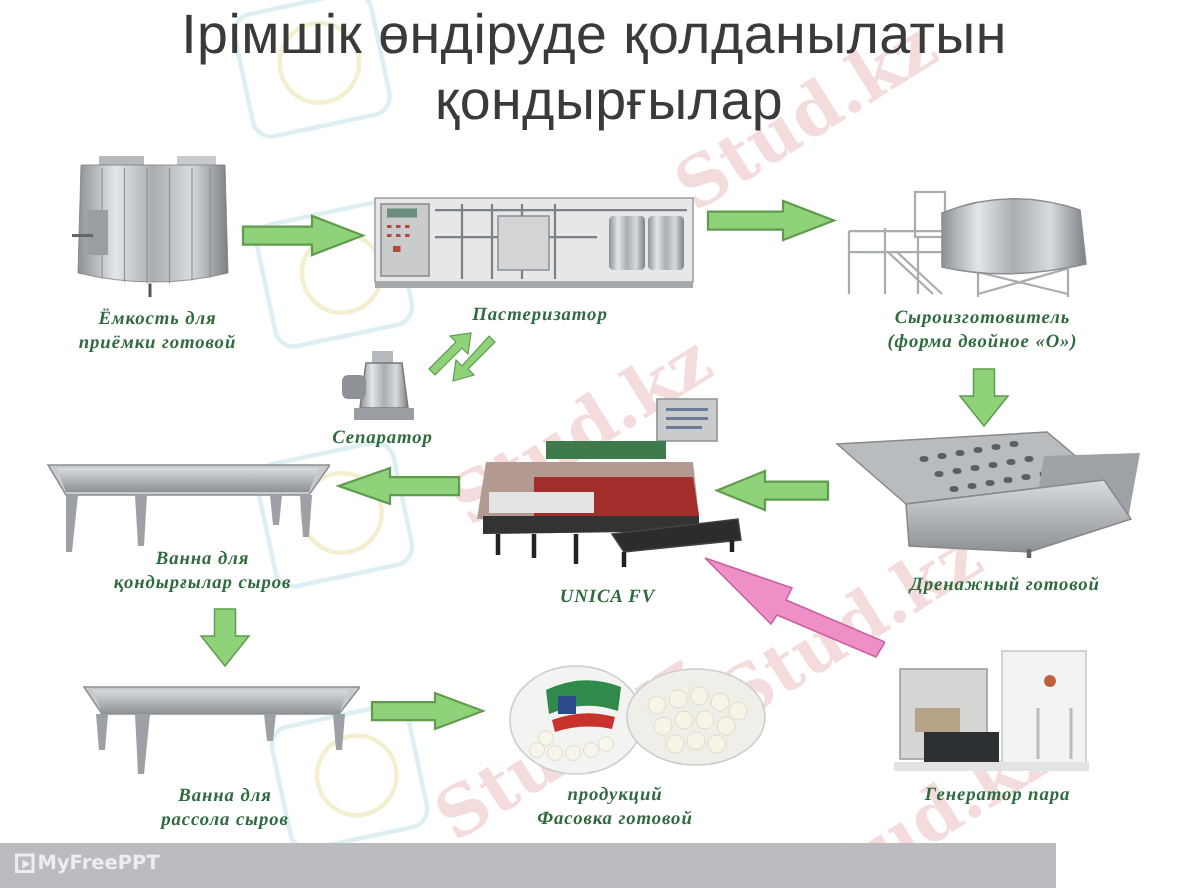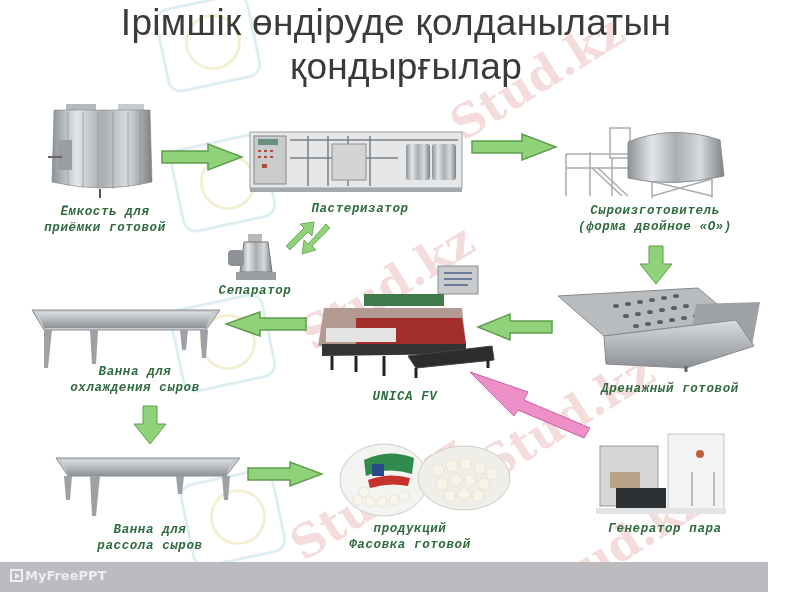--- a/index.html
+++ b/index.html
@@ -1,23 +1,23 @@
 <!DOCTYPE html>
 <html><head>
 <meta charset="utf-8">
 <style>
   html, body { margin:0; padding:0; }
   body { width:800px; height:592px; position:relative; overflow:hidden; background:#ffffff; font-family:"DejaVu Sans", sans-serif; }
   .title { position:absolute; left:0; width:800px; text-align:center; color:#3a3a3a; font-family:"Liberation Sans", sans-serif; font-size:37px; font-weight:400; letter-spacing:0.3px; }
   .t1 { top:2px; left:-4px; }
   .t2 { top:46px; left:6px; }
-  .label { position:absolute; color:#2f6b3e; font-family:Liberation Mono, monospace; font-style:italic; font-weight:bold; font-size:12.5px; line-height:16px; text-align:center; letter-spacing:0.6px; }
+  .label { position:absolute; color:#2f6b3e; font-family:Liberation Serif, serif; font-style:italic; font-weight:bold; font-size:12.5px; line-height:16px; text-align:center; letter-spacing:0.6px; }
   .img { position:absolute; }
   .arrow { position:absolute; }
-  .footer { position:absolute; left:0; top:562px; width:768px; height:30px; background:#bcbbc0; }
+  .footer { position:absolute; left:0; top:562px; width:704px; height:30px; background:#bcbbc0; }
   .footer-logo { position:absolute; left:10px; top:6px; color:#eeeef1; font-family:"DejaVu Sans", sans-serif; font-weight:bold; font-size:13px; display:flex; align-items:center; gap:2px; }
   .logo-box { width:13px; height:13px; border:2px solid #eeeef1; box-sizing:border-box; position:relative; }
   .logo-box::after { content:""; position:absolute; left:3px; top:1.5px; border-left:5px solid #eeeef1; border-top:3.5px solid transparent; border-bottom:3.5px solid transparent; }
   .wm { position:absolute; color:rgba(200,60,60,0.18); font-family:"DejaVu Serif", serif; font-weight:bold; font-size:46px; transform:rotate(-32deg); white-space:nowrap; pointer-events:none; }
   .wm-logo { position:absolute; width:90px; height:80px; border:3px solid rgba(160,210,220,0.35); border-radius:14px; transform:rotate(-12deg); pointer-events:none; }
   .wm-logo::before { content:""; position:absolute; left:22px; top:12px; width:50px; height:50px; border-radius:50%; border:3px solid rgba(220,210,120,0.35); }
 </style>
 </head>
 <body>
 
@@ -133,21 +133,21 @@
 <svg class="img" style="left:30px;top:300px;" width="190" height="70" viewBox="0 0 190 70">
   <path d="M2 10 L190 10 L176 30 L14 30 Z" fill="#c8cbce" stroke="#8a8e92"></path>
   <path d="M8 12 L182 12 L176 28 L14 28 Z" fill="url(#steelV)"></path>
   <polygon points="14,30 22,30 18,68 14,68" fill="#9da1a5"></polygon>
   <polygon points="60,30 68,30 66,64 62,64" fill="#9da1a5"></polygon>
   <polygon points="150,30 158,30 156,50 152,50" fill="#9da1a5"></polygon>
   <polygon points="170,30 178,30 176,58 172,58" fill="#9da1a5"></polygon>
 </svg>
 <div class="label" style="left:20px;top:364px;width:230px;">
   <div>Ванна для</div>
-  <div>охлаждения сыров</div>
+  <div>қондырғылар сыров</div>
 </div>
 
 <svg class="img" style="left:316px;top:264px;" width="190" height="118" viewBox="0 0 190 118">
   <rect x="122" y="2" width="40" height="28" fill="#c9cbcd" stroke="#8a8e92"></rect>
   <g fill="#6b7c9a">
       <rect x="128" y="8" width="28" height="2"></rect>
       <rect x="128" y="14" width="28" height="2"></rect>
       <rect x="128" y="20" width="24" height="2"></rect>
     </g>
   <rect x="48" y="30" width="80" height="12" fill="#3f7a4b"></rect>

